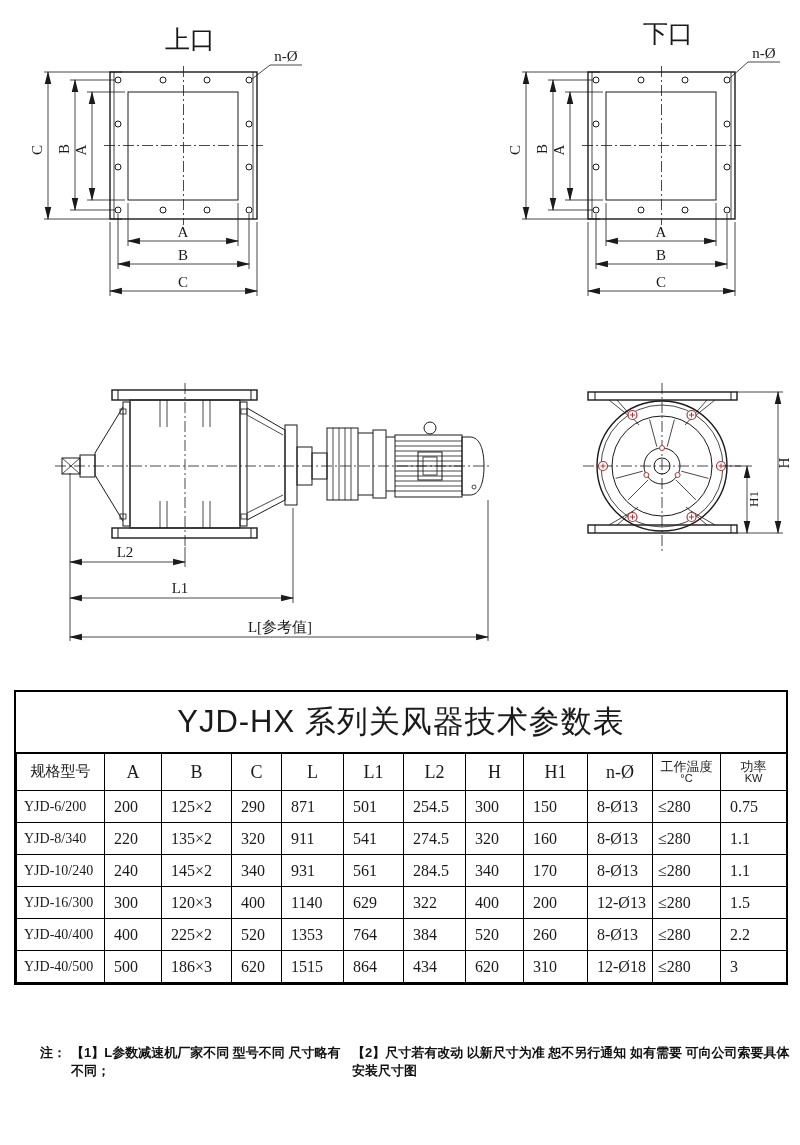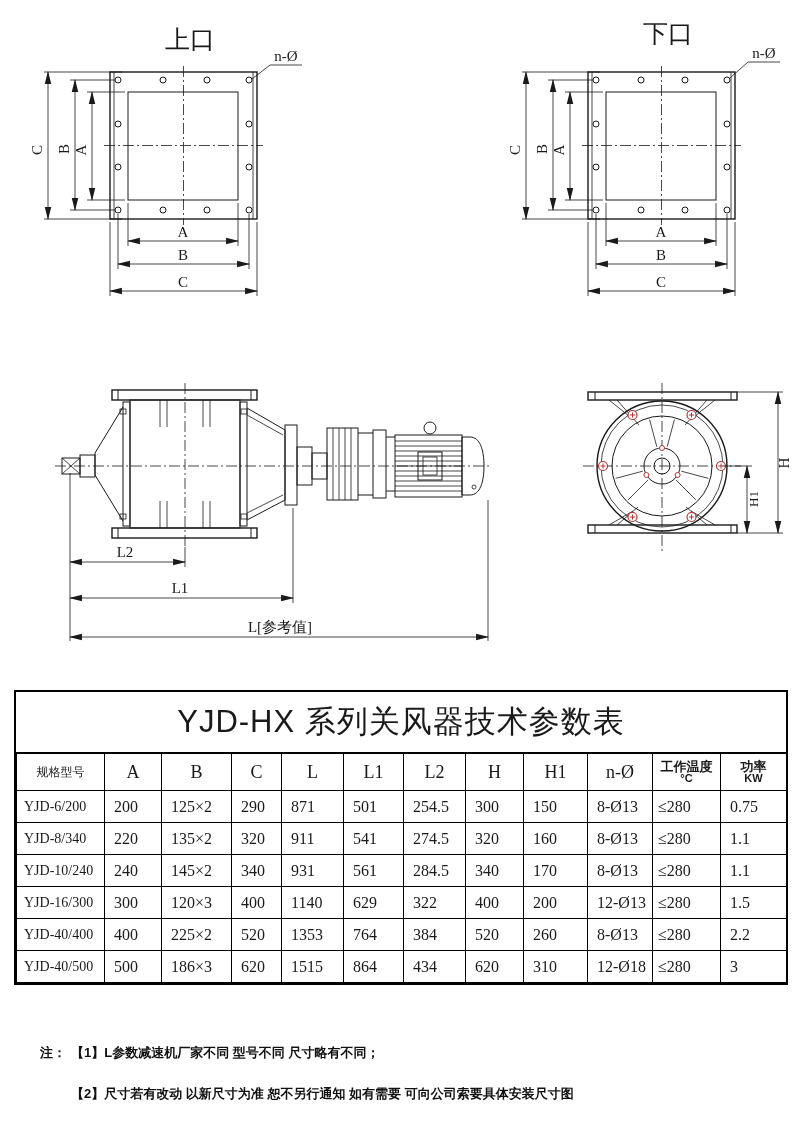--- a/index.html
+++ b/index.html
@@ -17,31 +17,31 @@
   .dlabel{font-size:15px}
   .dlabel-s{font-size:13px}
 
   
   .spec-table-wrap{position:absolute;left:14px;top:690px;width:770px;border:2px solid #000;background:#fff}
   .table-title{height:60px;line-height:60px;text-align:center;font-size:31px;border-bottom:1px solid #000;
                letter-spacing:1px;font-family:Liberation Sans, sans-serif}
   table.spec{border-collapse:collapse;width:100%;table-layout:fixed}
   table.spec th,table.spec td{border:1px solid #000;font-weight:normal;overflow:hidden;white-space:nowrap}
   table.spec th{height:36px;font-size:18px;text-align:center;line-height:1.05;padding:0}
-  table.spec th:first-child{font-size:12px}
+  table.spec th:first-child{font-size:15px}
   table.spec th .sub{font-size:11px;line-height:1}
-  table.spec th.small2{font-size:13px;font-weight:bold;font-family:"Liberation Sans",sans-serif}
+  table.spec th.small2{font-size:13px;font-weight:normal;font-family:"Liberation Sans",sans-serif}
   table.spec td{height:31px;font-size:16px;text-align:left;padding:0 0 0 9px}
   table.spec td:first-child{font-size:14px;padding-left:7px}
   table.spec td:nth-child(11){padding-left:5px}
 
   
   .notes{position:absolute;left:40px;top:1044px;display:flex;gap:5px;
          font-family:"Liberation Sans",sans-serif;font-weight:bold;font-size:13px;color:#111}
-  .notes .items{display:flex;flex-direction:column;gap:23px}
+  .notes .items{display:flex;flex-direction:row;gap:6px}
 </style>
 </head>
 <body>
 
 <div class="page">
 
   <svg width="0" height="0" style="position:absolute">
     <defs>
       <marker id="arr" viewBox="0 0 12 8" refX="11" refY="4" markerWidth="13" markerHeight="9" markerUnits="userSpaceOnUse" orient="auto-start-reverse">
         <path d="M0,1 L12,4 L0,7 Z" fill="#1a1a1a"></path>

